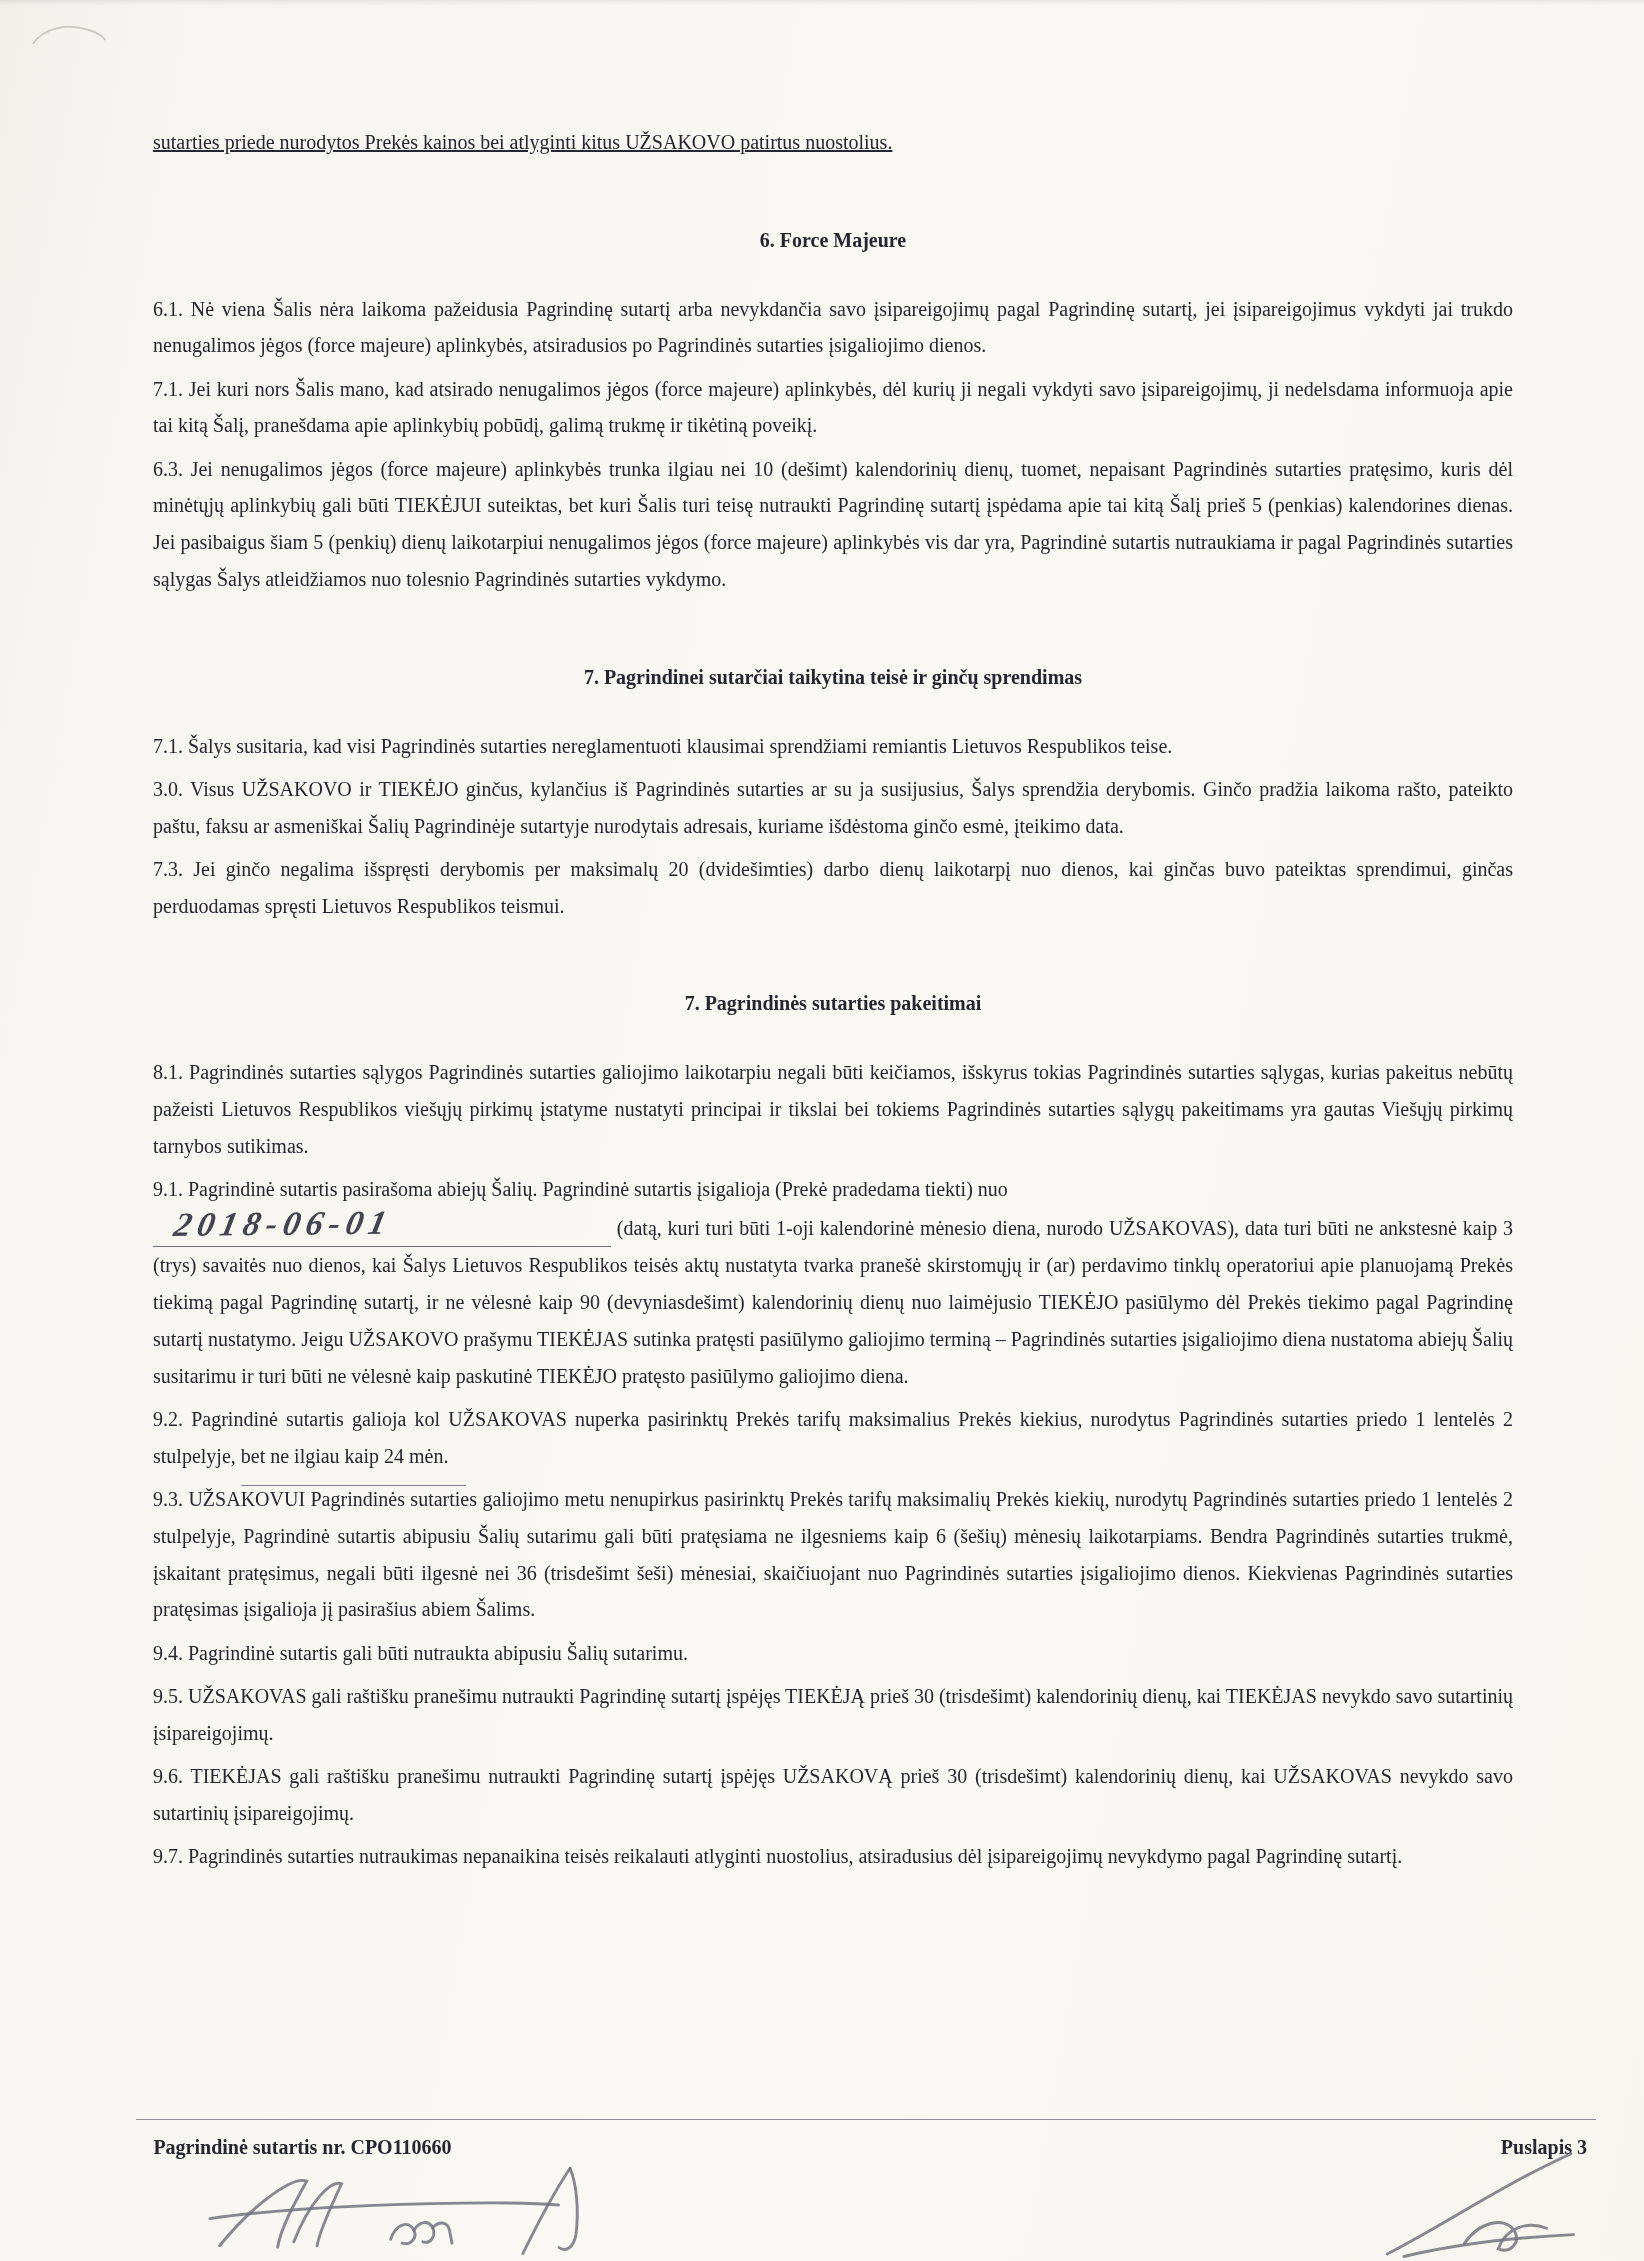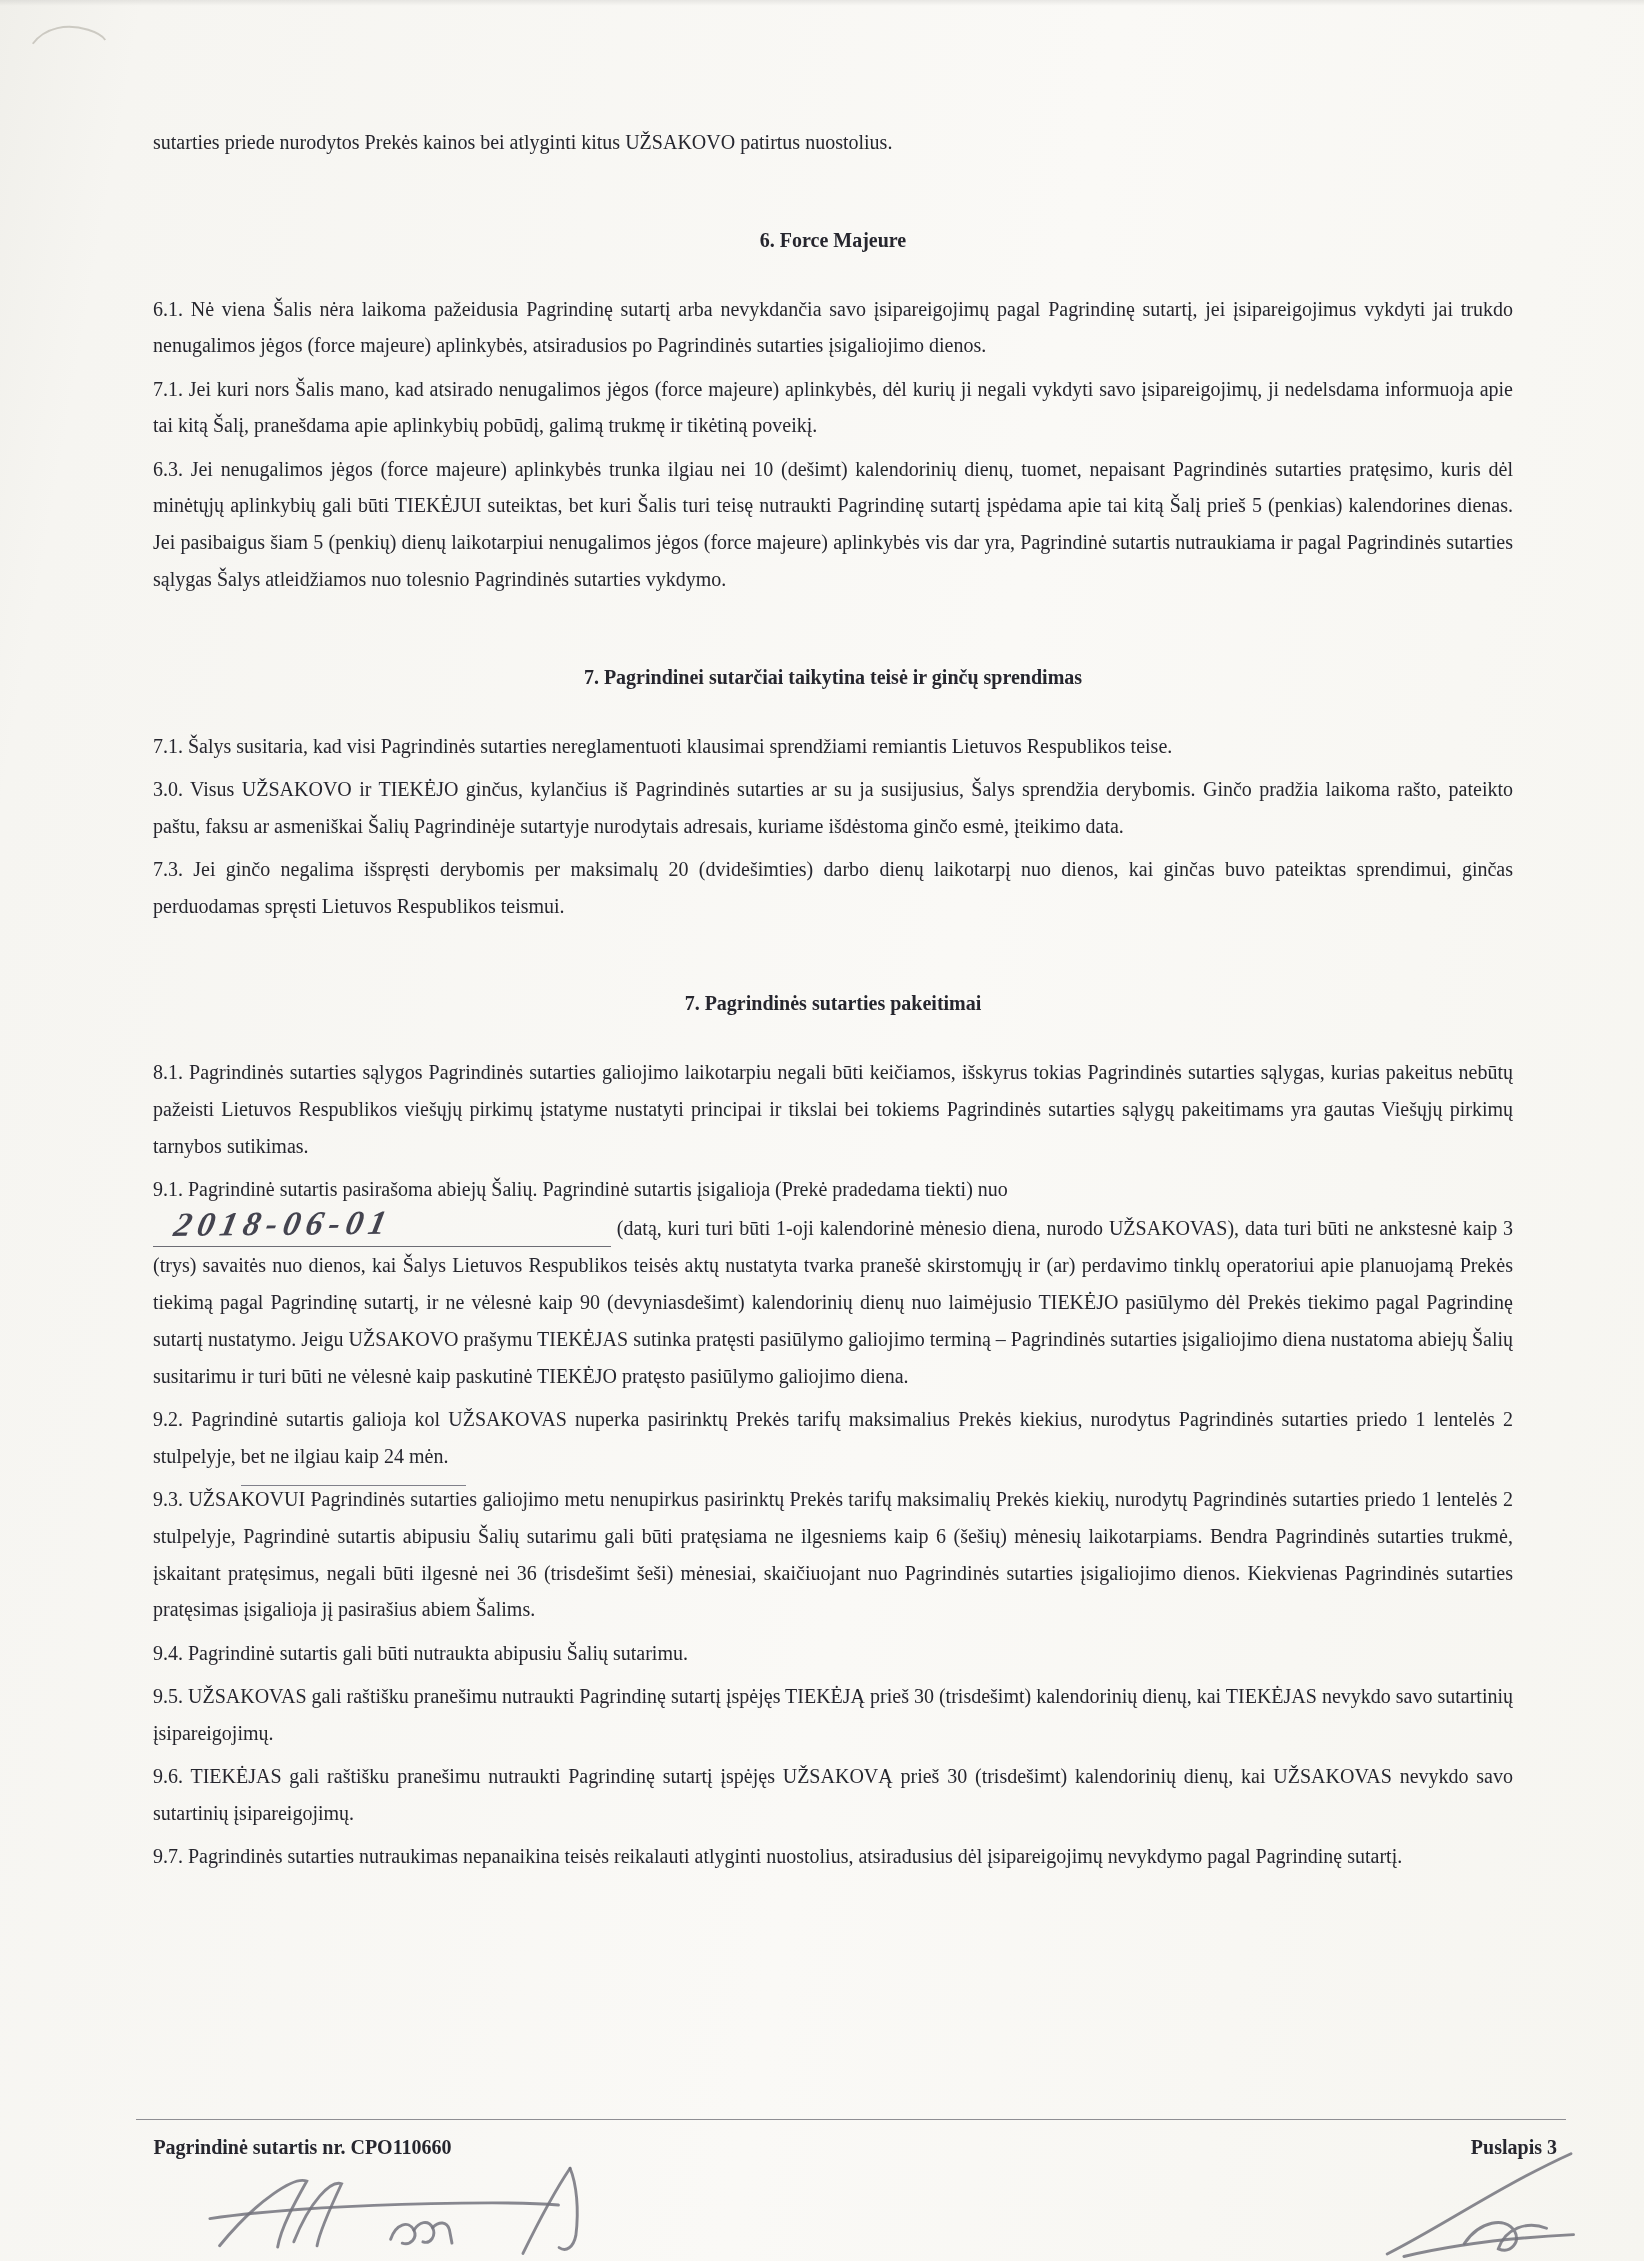--- a/index.html
+++ b/index.html
@@ -25,21 +25,21 @@
   .content {
     position: absolute;
     left: 153px;
     top: 124px;
     width: 1360px;
     font-size: 20px;
     line-height: 1.84;
     text-align: justify;
   }
   .para { margin: 0 0 6.4px 0; }
-  .intro { margin-bottom: 0; }
+  .intro { margin-bottom: 0; text-decoration: underline; }
   .heading {
     font-size: 20px;
     font-weight: bold;
     margin: 61px 0 32px 0;
     text-align: center;
   }
   .block { display: block; }
   .date-slot {
     display: inline-block;
     width: 458px;
@@ -60,21 +60,21 @@
     padding-left: 22px;
   }
   .hand-underline {
     border-bottom: 1.9px solid #80808a;
     padding-bottom: 18px;
     padding-right: 17px;
   }
   .footer {
     position: absolute;
     left: 136px;
-    right: 78px;
+    right: 48px;
     top: 2119px;
   }
   .footer-rule {
     border-top: 1.9px solid #8e8e93;
     width: 100%;
   }
   .footer-row {
     display: flex;
     justify-content: space-between;
     padding: 15.5px 9px 0 17.4px;

